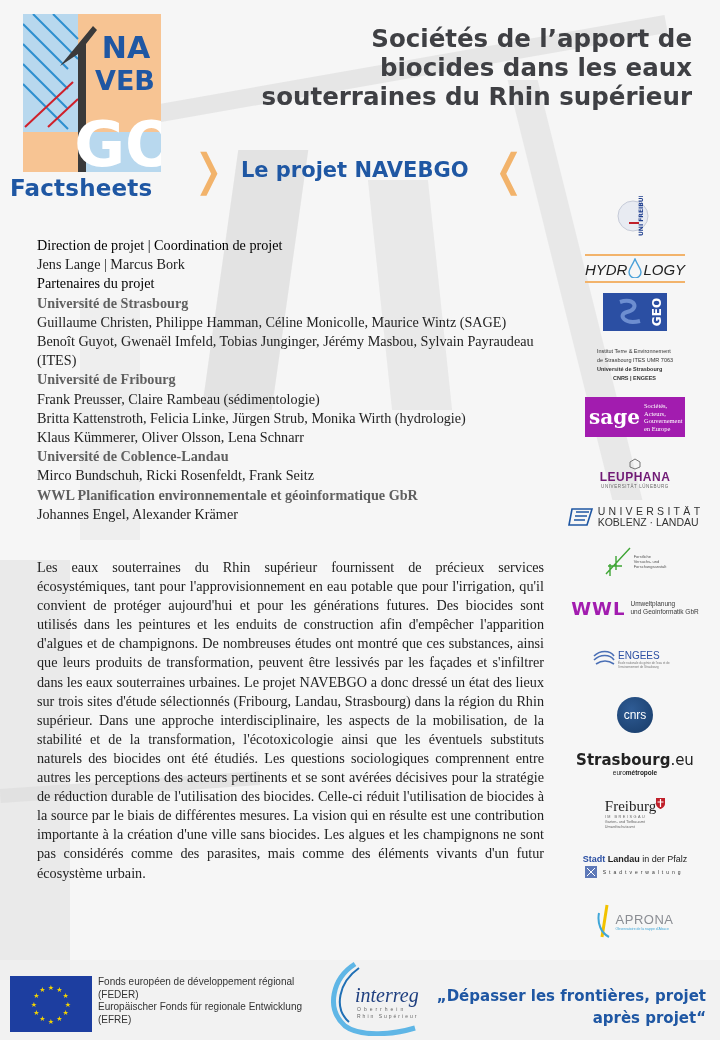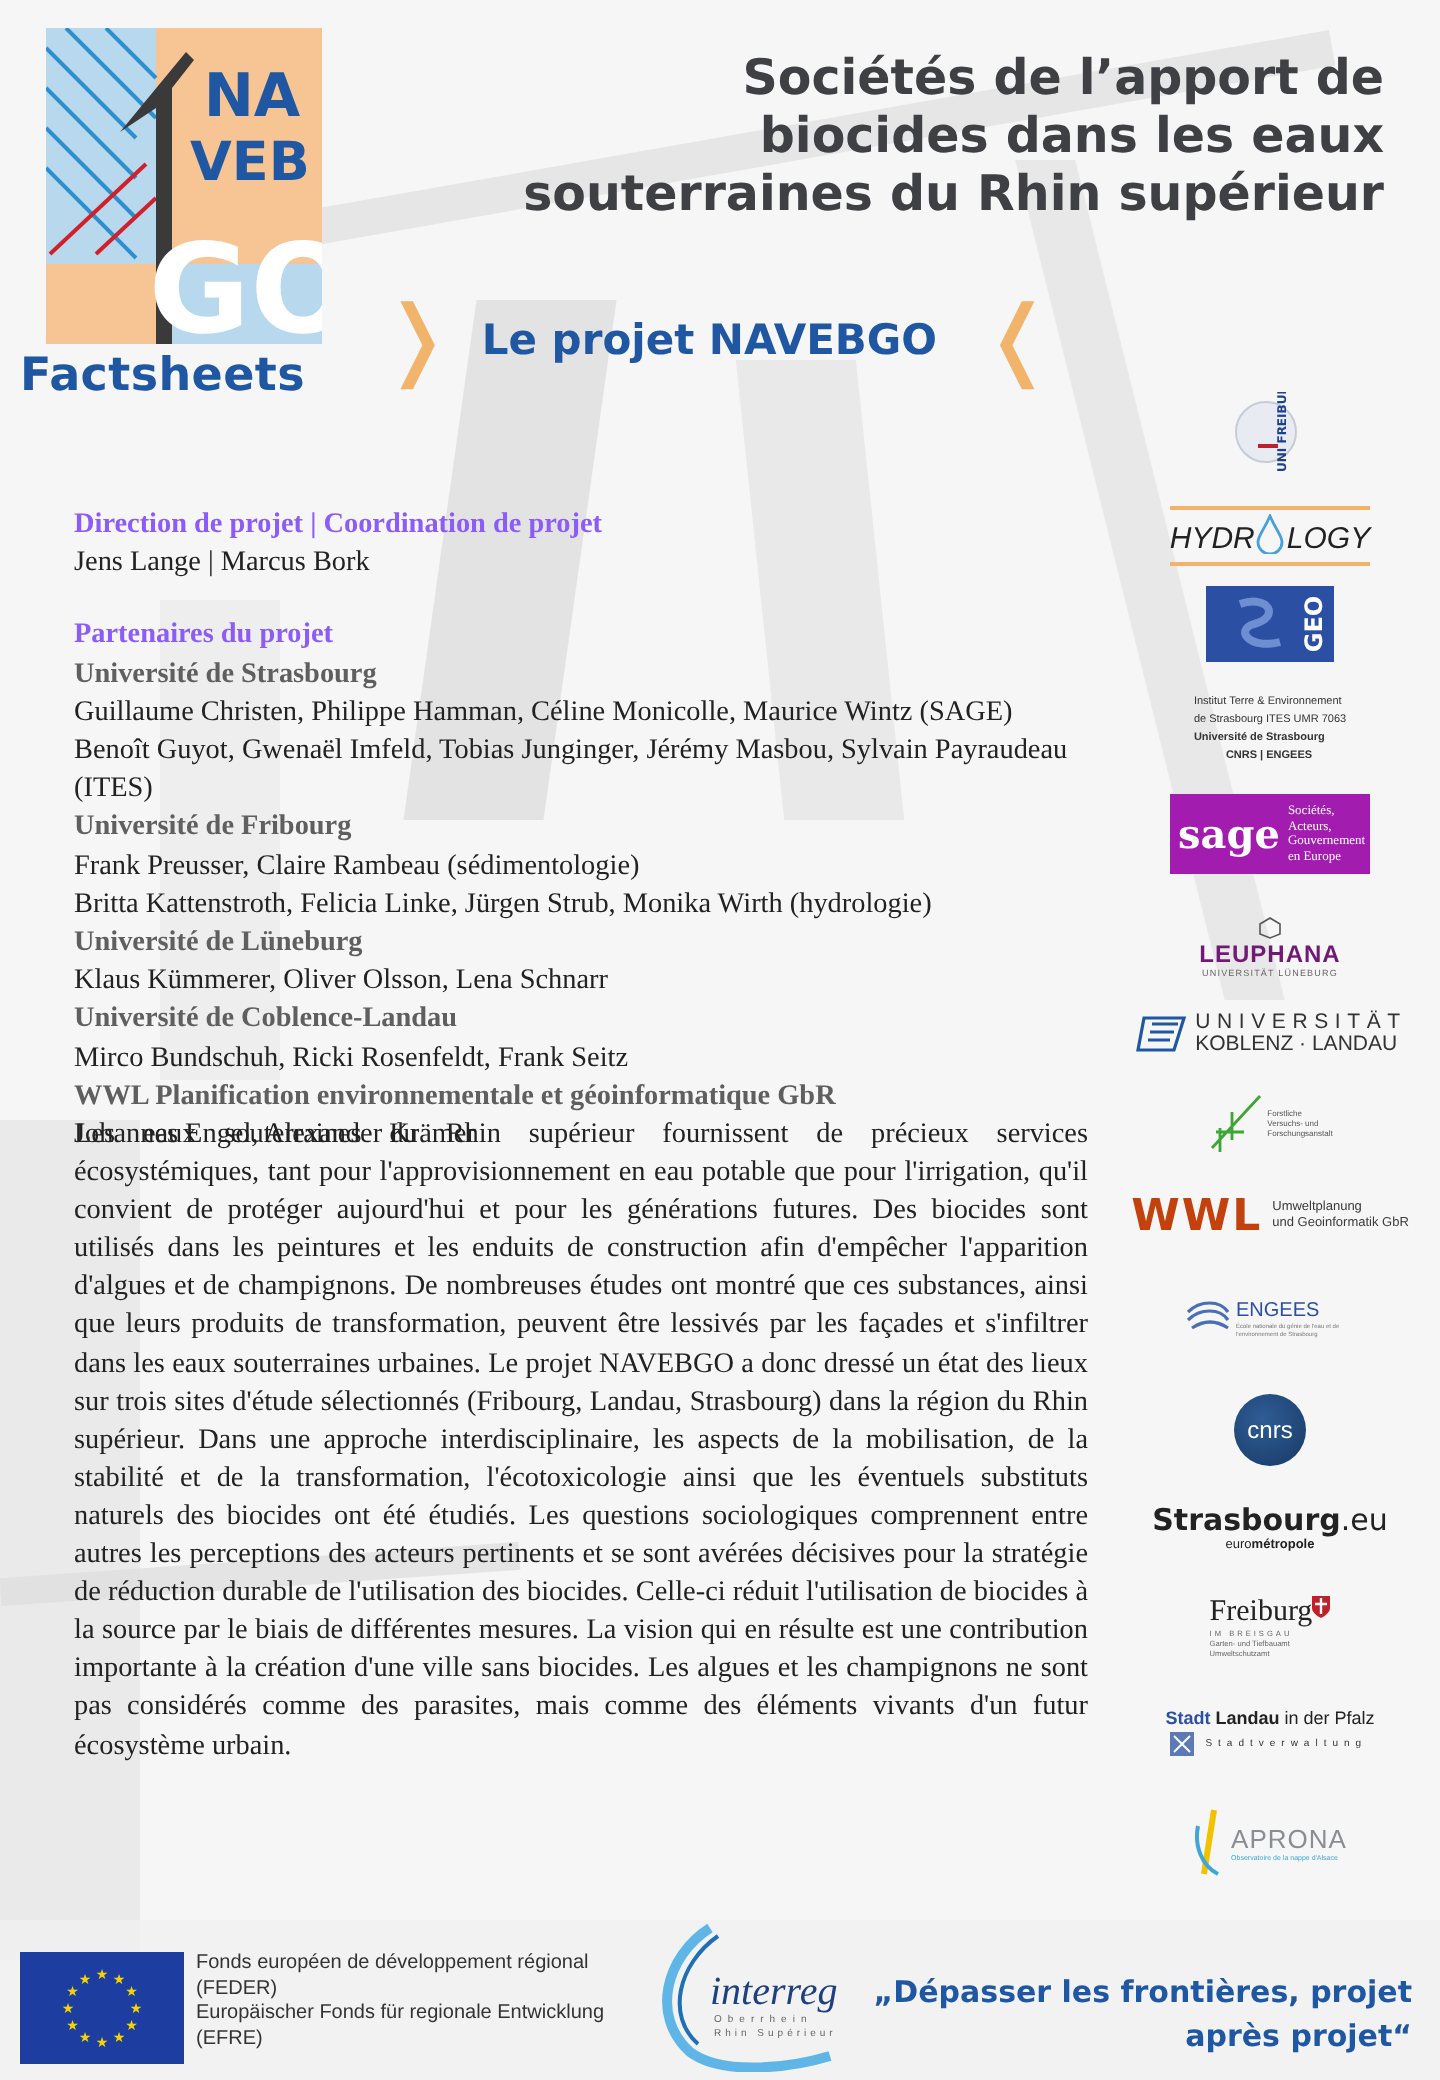--- a/index.html
+++ b/index.html
@@ -35,21 +35,21 @@
     font-family:"DejaVu Sans", sans-serif; font-weight:bold; font-size:24.5px;
     line-height:29px; color:#3f4044;
   }
 
   .subtitle-row { left:190px; top:148px; display:flex; align-items:center; }
   .bracket { font-family:"DejaVu Sans", sans-serif; font-size:44px; color:#f2b36b; line-height:44px; }
   .subtitle { font-family:"DejaVu Sans", sans-serif; font-weight:bold; font-size:21px; color:#1f57a3; margin:0 22px 0 14px; }
 
   
   .credits { left:37px; top:236px; width:520px; font-size:14.2px; line-height:19.2px; color:#222; }
-  .credits .role { color:#8b5cf6; font-weight:bold;margin-top:17px; }
+  .credits .role { color:#000000; font-weight:normal; }
   .credits .org { color:#5f5f5f; font-weight:bold; }
   .credits .names { color:#222; }
 
   .body-text {
     left:37px; top:558px; width:507px; font-size:14.2px; line-height:19.1px;
     color:#222; text-align:justify;
   }
 
   
   .partners { left:560px; top:195px; width:150px; }
@@ -126,21 +126,20 @@
   <div class="role">Partenaires du projet</div>
 
   <div class="org">Université de Strasbourg</div>
   <div class="names">Guillaume Christen, Philippe Hamman, Céline Monicolle, Maurice Wintz (SAGE)</div>
   <div class="names">Benoît Guyot, Gwenaël Imfeld, Tobias Junginger, Jérémy Masbou, Sylvain Payraudeau (ITES)</div>
 
   <div class="org">Université de Fribourg</div>
   <div class="names">Frank Preusser, Claire Rambeau (sédimentologie)</div>
   <div class="names">Britta Kattenstroth, Felicia Linke, Jürgen Strub, Monika Wirth (hydrologie)</div>
 
-  <div class="org">Université de Lüneburg</div>
   <div class="names">Klaus Kümmerer, Oliver Olsson, Lena Schnarr</div>
 
   <div class="org">Université de Coblence-Landau</div>
   <div class="names">Mirco Bundschuh, Ricki Rosenfeldt, Frank Seitz</div>
 
   <div class="org">WWL Planification environnementale et géoinformatique GbR</div>
   <div class="names">Johannes Engel, Alexander Krämer</div>
 </div>
 
 <div class="layer body-text">Les eaux souterraines du Rhin supérieur fournissent de précieux services écosystémiques, tant pour l'approvisionnement en eau potable que pour l'irrigation, qu'il convient de protéger aujourd'hui et pour les générations futures. Des biocides sont utilisés dans les peintures et les enduits de construction afin d'empêcher l'apparition d'algues et de champignons.  De nombreuses études ont montré que ces substances, ainsi que leurs produits de transformation, peuvent être lessivés par les façades et s'infiltrer dans les eaux souterraines urbaines. Le projet NAVEBGO a donc dressé un état des lieux sur trois sites d'étude sélectionnés (Fribourg, Landau, Strasbourg) dans la région du Rhin supérieur. Dans une approche interdisciplinaire, les aspects de la mobilisation, de la stabilité et de la transformation, l'écotoxicologie ainsi que les éventuels substituts naturels des biocides ont été étudiés. Les questions sociologiques comprennent entre autres les perceptions des acteurs pertinents et se sont avérées décisives pour la stratégie de réduction durable de l'utilisation des biocides. Celle-ci réduit l'utilisation de biocides à la source par le biais de différentes mesures. La vision qui en résulte est une contribution importante à la création d'une ville sans biocides. Les algues et les champignons ne sont pas considérés comme des parasites, mais comme des éléments vivants d'un futur écosystème urbain.</div>
@@ -217,21 +216,21 @@
         <path d="M2 30 L26 4 M6 20 L6 32 M12 12 L12 26 M4 22 L18 22" stroke="#3fa535" stroke-width="1.4" fill="none"></path>
       </svg>
     <div class="lsans" style="font-size:4px;line-height:5px;color:#555;margin-left:2px;">
       <div>Forstliche</div>
       <div>Versuchs- und</div>
       <div>Forschungsanstalt</div>
     </div>
   </div>
 
   <div class="plogo" style="top:400px;height:26px;">
-    <span class="sans" style="font-weight:bold;font-size:22px;color:#c2410c;letter-spacing:1px;text-align:right;">WWL</span>
+    <span class="sans" style="font-weight:bold;font-size:18px;color:#a21caf;letter-spacing:1px;text-align:right;">WWL</span>
     <div class="lsans" style="font-size:6.5px;line-height:8px;color:#3a3a3a;margin-left:5px;">
       <div>Umweltplanung</div>
       <div>und Geoinformatik GbR</div>
     </div>
   </div>
 
   <div class="plogo" style="top:446px;height:36px;">
     <svg width="24" height="22" viewBox="0 0 24 22">
         <path d="M2 8 C8 2, 18 2, 22 8 M2 12 C8 6, 18 6, 22 12 M4 16 C10 12, 16 12, 22 16" stroke="#4a6fb5" stroke-width="1.6" fill="none"></path>
       </svg>

